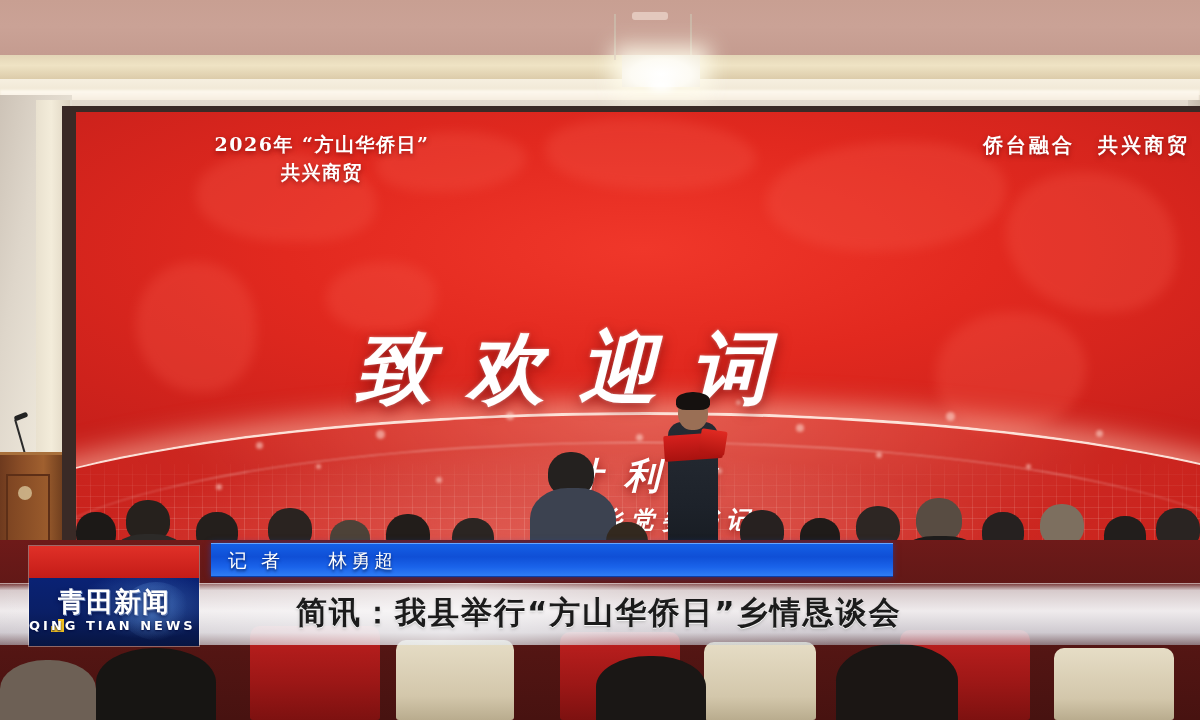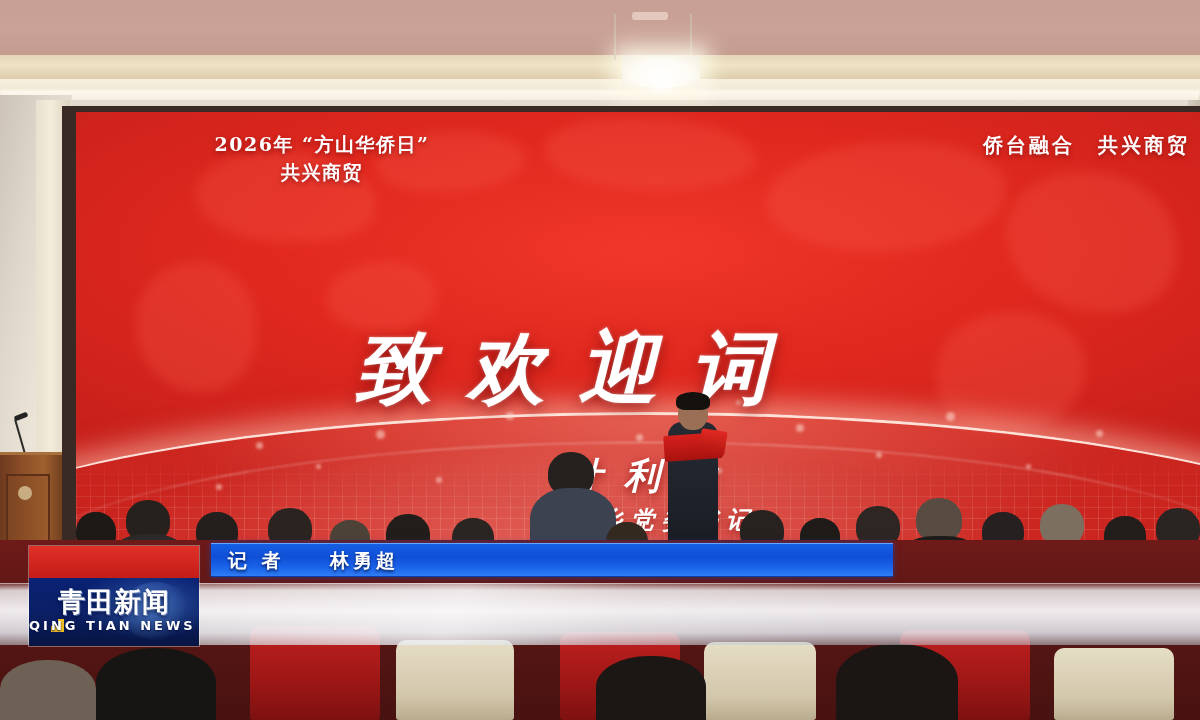--- a/index.html
+++ b/index.html
@@ -245,21 +245,21 @@
   }
 
   .reporter-bar{
     position:absolute;left:211px;top:543px;width:682px;height:32px;
     background:linear-gradient(180deg,#1560e6 0%,#0f4fd6 40%,#1a63ea 72%,#2f7df5 100%);
     border-top:1px solid #66a6ff;border-bottom:1px solid #0a3ea8;
     box-shadow:0 0 6px rgba(20,70,190,.6);
   }
   .reporter-text{
     position:absolute;left:228px;top:548px;
-    font-size:19px;font-weight:bold;color:#fff;letter-spacing:4px;
+    font-size:19px;font-weight:normal;color:#fff;letter-spacing:4px;
     font-family:"DejaVu Sans","Liberation Sans",sans-serif;
     text-shadow:0 2px 3px rgba(0,20,70,.85);
     white-space:nowrap;
   }
 
   
   .logo-box{
     position:absolute;left:28px;top:545px;width:170px;height:100px;
     border:1px solid rgba(255,255,255,.35);overflow:hidden;
   }
@@ -420,20 +420,21 @@
 
   <div class="reporter-bar"></div>
   <div class="reporter-text">
     <span>记 者</span>
     <span style="display:inline-block;width:24px;"></span>
     <span>林勇超</span>
   </div>
 
   <div class="news-band"></div>
   <div class="news-band-sheen"></div>
+  <div class="headline">简讯：我县举行“方山华侨日”乡情恳谈会</div>
 
   <div class="logo-box">
     <div class="logo-top"></div>
     <div class="logo-bottom"></div>
     <div class="logo-globe"></div>
     <div class="logo-cn">青田新闻</div>
     <div class="logo-l"></div>
     <div class="logo-en">QING TIAN NEWS</div>
   </div>
 

